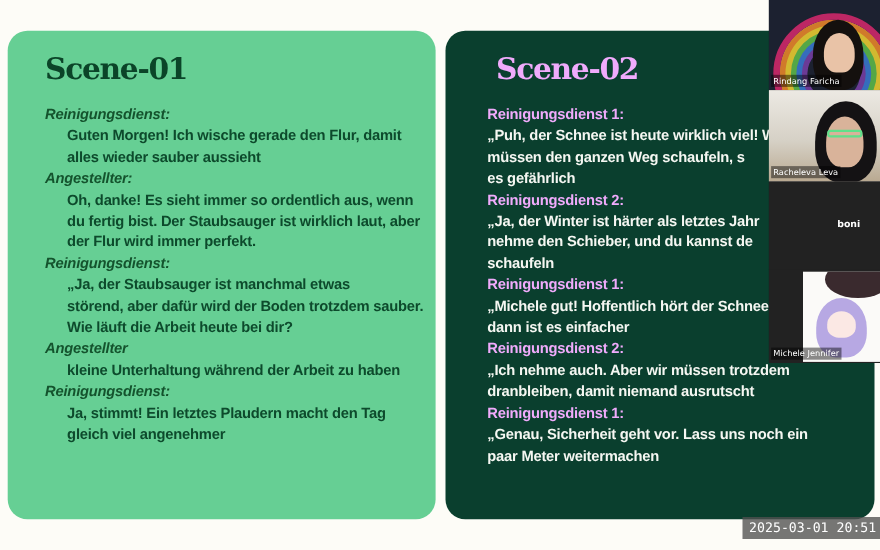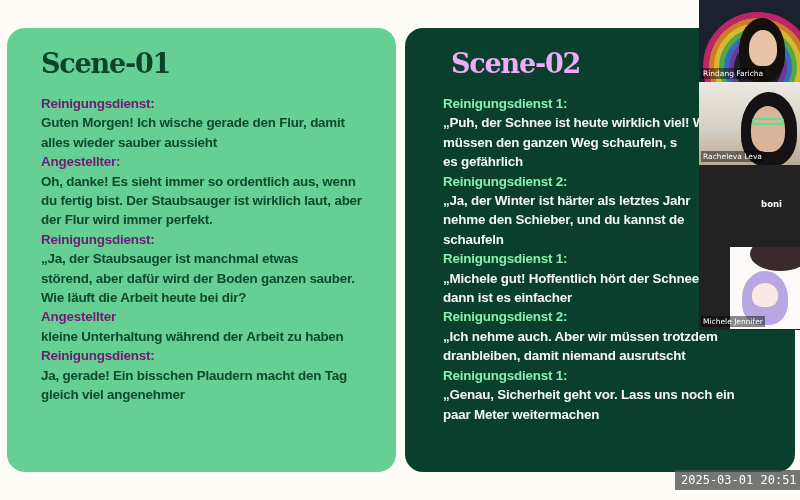--- a/index.html
+++ b/index.html
@@ -21,23 +21,23 @@
   .panel-right .scene-title { color: #f0abfc; left: 46px; }
 
   .dialog { position: absolute; left: 34px; top: 66px; width: 345px; }
   .panel-right .dialog { left: 38px; width: 345px; }
 
   .line {
     font-family: "Liberation Sans", sans-serif;
     font-size: 13.4px; line-height: 19.4px; font-weight: bold;
     letter-spacing: -0.2px;
   }
-  .panel-left .speaker { color: #701a75; }
-  .panel-left .text { color: #0d4a2c; }
-  .panel-right .speaker { color: #86efac; }
+  .panel-left .speaker { color: #14532d; font-style: italic; }
+  .panel-left .text { color: #0d4a2c; margin-left: 20px; }
+  .panel-right .speaker { color: #f0abfc; }
   .panel-right .text { color: #f5f7f2; white-space: nowrap; overflow: hidden; }
 
   
   .video-strip { position: absolute; left: 699px; top: 0; width: 101px; height: 330px; background: #1f1f1f; padding-left: 20px; }
   .tile { position: absolute; left: 0; width: 101px; overflow: hidden; }
   .tile-1 { top: 0; height: 82px; background: #1c2130; }
   .tile-2 { top: 82px; height: 83px; background: #d8d4cc; }
   .tile-3 { top: 165px; height: 80px; background: #222222; }
   .tile-4 { top: 245px; height: 85px; background: #222222; }
 
@@ -83,26 +83,26 @@
     <div class="dialog" id="dialog1">
         <div class="line speaker">Reinigungsdienst:</div>
         <div class="line text">Guten Morgen! Ich wische gerade den Flur, damit</div>
         <div class="line text">alles wieder sauber aussieht</div>
         <div class="line speaker">Angestellter:</div>
         <div class="line text">Oh, danke! Es sieht immer so ordentlich aus, wenn</div>
         <div class="line text">du fertig bist. Der Staubsauger ist wirklich laut, aber</div>
         <div class="line text">der Flur wird immer perfekt.</div>
         <div class="line speaker">Reinigungsdienst:</div>
         <div class="line text">„Ja, der Staubsauger ist manchmal etwas</div>
-        <div class="line text">störend, aber dafür wird der Boden ganzen sauber.</div>
+        <div class="line text">störend, aber dafür wird der Boden trotzdem sauber.</div>
         <div class="line text">Wie läuft die Arbeit heute bei dir?</div>
         <div class="line speaker">Angestellter</div>
         <div class="line text">kleine Unterhaltung während der Arbeit zu haben</div>
         <div class="line speaker">Reinigungsdienst:</div>
-        <div class="line text">Ja, gerade! Ein bisschen Plaudern macht den Tag</div>
+        <div class="line text">Ja, stimmt! Ein letztes Plaudern macht den Tag</div>
         <div class="line text">gleich viel angenehmer</div>
       </div>
   </div>
 
   <div class="panel panel-right">
     <div class="scene-title">Scene-02</div>
     <div class="dialog" id="dialog2">
         <div class="line speaker">Reinigungsdienst 1:</div>
         <div class="line text">„Puh, der Schnee ist heute wirklich viel! W</div>
         <div class="line text">müssen den ganzen Weg schaufeln, s</div>

